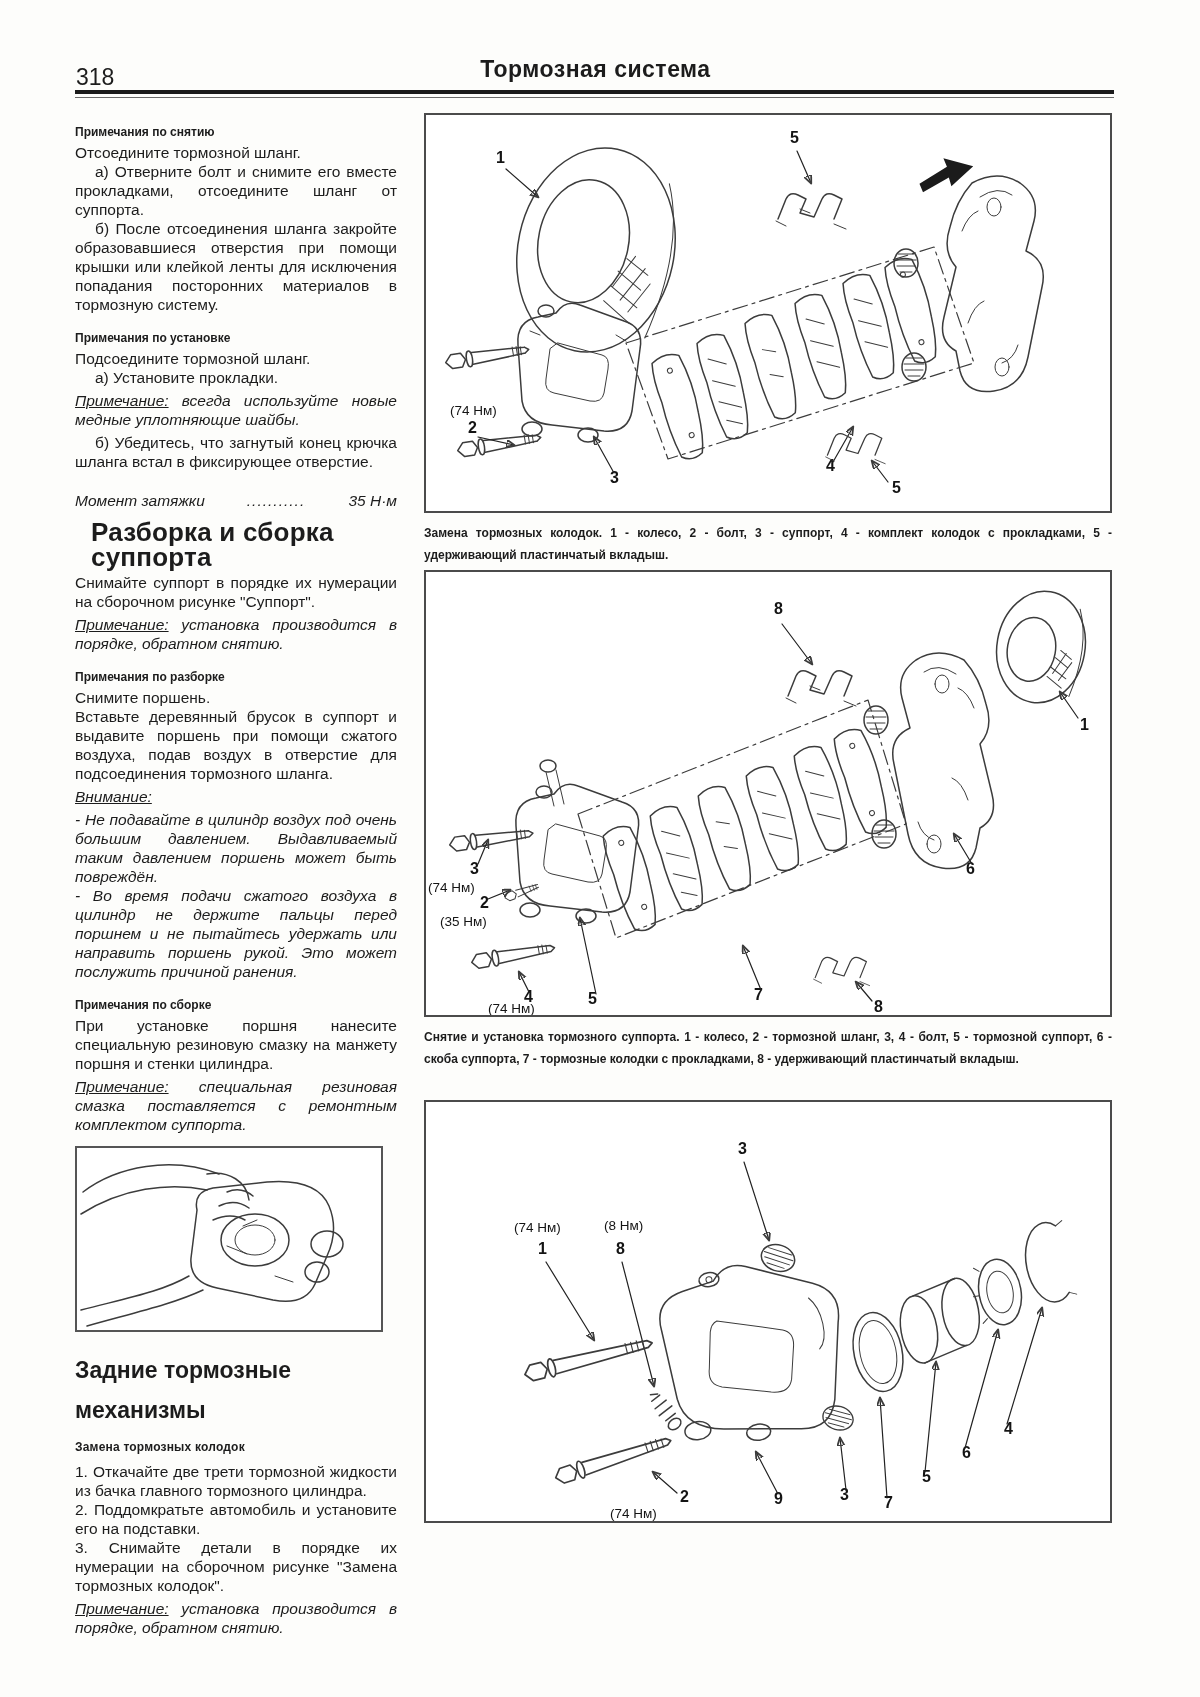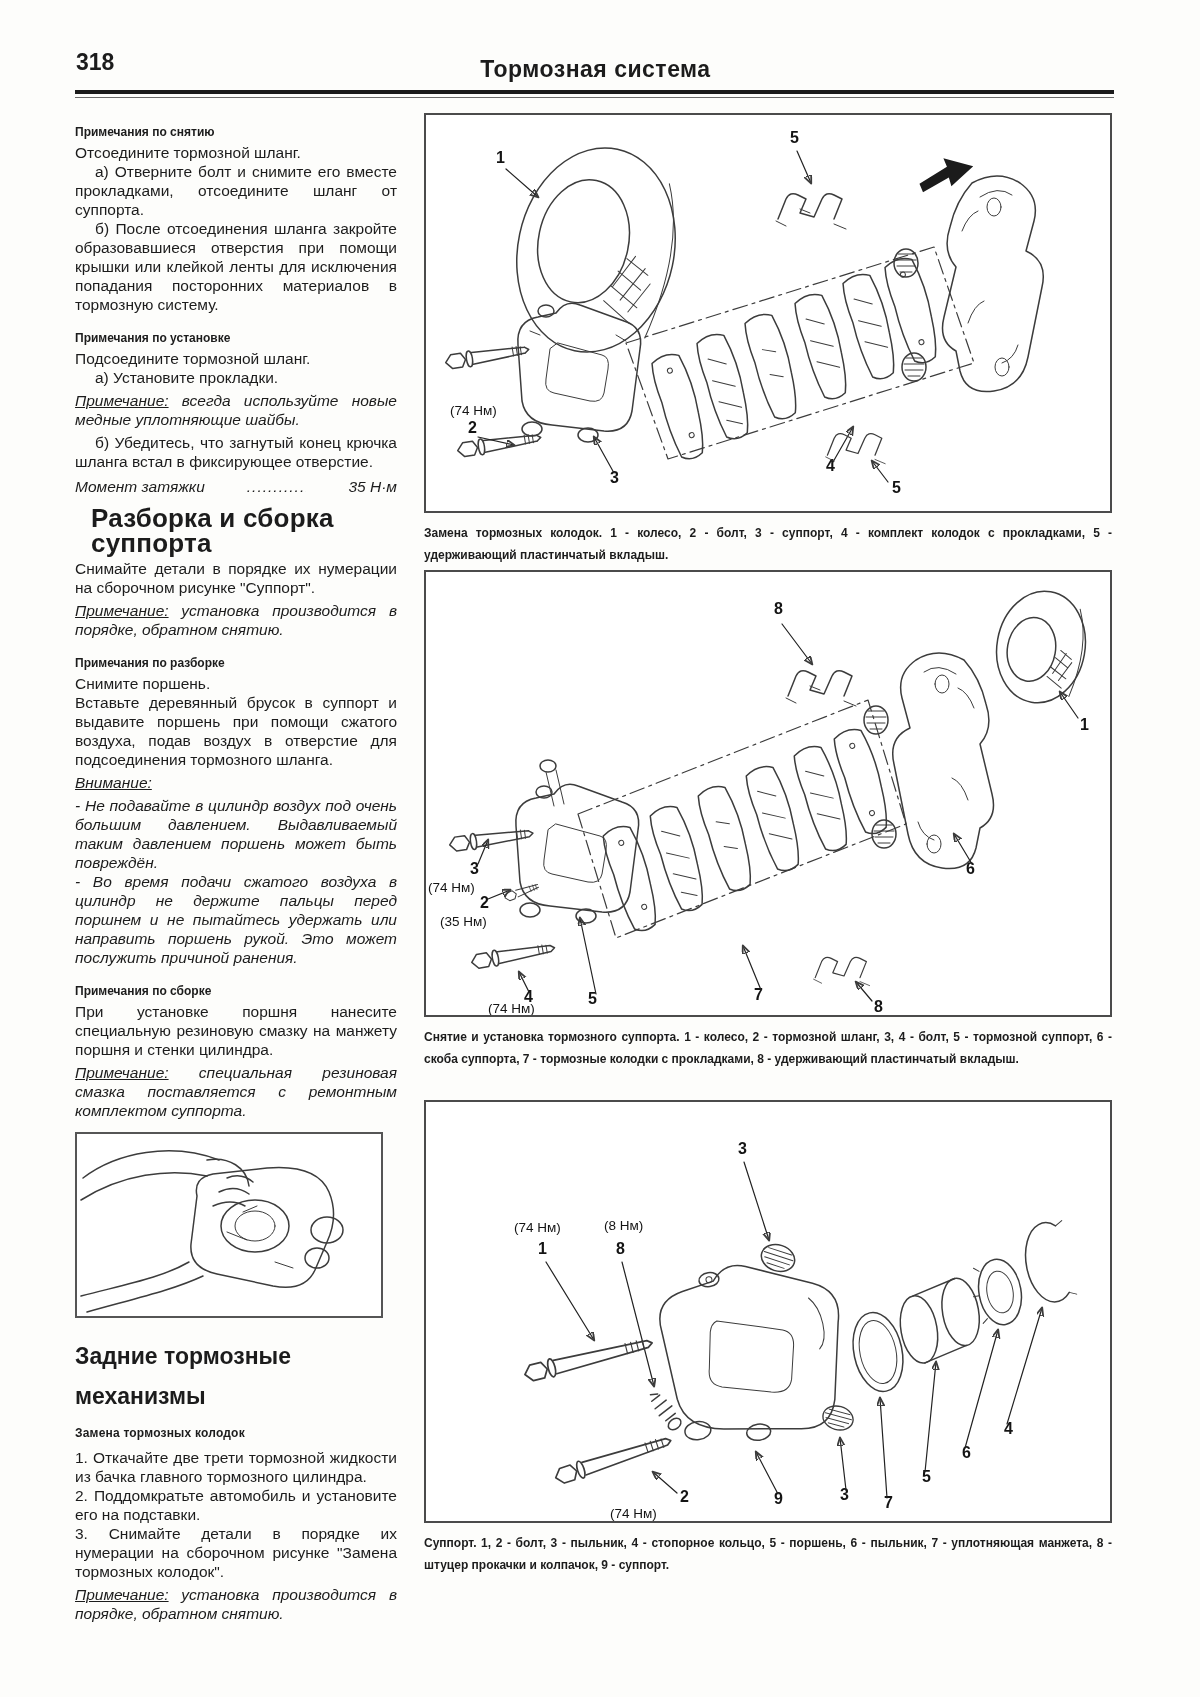--- a/index.html
+++ b/index.html
@@ -1,34 +1,34 @@
 <!DOCTYPE html>
 <html lang="ru"><head>
 <meta charset="utf-8">
 <style>
   html,body{margin:0;padding:0;background:#d8d8d8;}
   .page{position:relative;width:1200px;height:1697px;margin:0 auto;background:#fdfdfb;
         font-family:"Liberation Sans",sans-serif;color:#1c1c1c;overflow:hidden;}
   
-  .pagenum{position:absolute;left:76px;top:49px;font-size:23px;font-weight:700;}
+  .pagenum{position:absolute;left:76px;top:64px;font-size:23px;font-weight:400;}
   .ptitle{position:absolute;left:75px;right:84px;top:56px;text-align:center;font-size:23px;font-weight:700;letter-spacing:.5px;}
   .rule-a{position:absolute;left:75px;right:86px;top:90px;height:4px;background:#1b1b1b;}
   .rule-b{position:absolute;left:75px;right:86px;top:97px;height:1px;background:#6a6a6a;}
   
   .col{position:absolute;left:75px;top:108px;width:322px;font-size:15.5px;line-height:19px;text-align:justify;}
   .col p{margin:0;}
   .col h3{font-size:12px;line-height:20px;margin:14px 0 1px;text-align:left;}
   .col h2{font-size:26px;line-height:25px;margin:10px 16px 3px;text-align:left;letter-spacing:.2px;}
   .col h1.big{font-size:23px;line-height:40px;margin:18px 0 6px;text-align:left;max-width:300px;}
   .col h2.mid{font-size:12px;line-height:23px;margin:2px 0 3px;}
   p.item{text-indent:20px;}
   .note{font-style:italic;margin:4px 0 !important;}
   .nlbl{text-decoration:underline;}
   .warnitem{font-style:italic;}
-  .torque{font-style:italic;display:flex;margin:6px 0 2px !important;gap:42px;}
+  .torque{font-style:italic;display:flex;margin:20px 0 2px !important;gap:42px;}
   .torque .dots{flex:1;overflow:hidden;white-space:nowrap;letter-spacing:1px;}
   .torque .tval{white-space:nowrap;}
   .inlinefig{margin:12px 0 0;border:2px solid #555;background:#fff;width:304px;height:182px;}
   .inlinefig svg{display:block;width:100%;height:100%;}
   
   .fig{position:absolute;left:424px;width:688px;}
   #figblock1{top:113px;} #figblock2{top:570px;} #figblock3{top:1100px;}
   .box{border:2px solid #4b4b4b;background:#fff;}
   .box svg{display:block;}
   .caption{font-weight:700;font-size:12px;line-height:22px;text-align:justify;margin:9px 0 0;}
@@ -64,21 +64,21 @@
     <p class="item">а) Установите прокладки.</p>
     <p class="note"><span class="nlbl">Примечание:</span><span> всегда используйте новые медные уплотняющие шайбы.</span></p>
     <p class="item">б) Убедитесь, что загнутый конец крючка шланга встал в фиксирующее отверстие.</p>
     <p class="torque">
         <span>Момент затяжки</span>
         <span class="dots">......................................</span>
         <span class="tval">35 Н·м</span>
       </p>
 
     <h2>Разборка и сборка суппорта</h2>
-    <p>Снимайте детали в порядке их нумерации на сборочном рисунке "Суппорт".</p>
+    <p>Снимайте суппорт в порядке их нумерации на сборочном рисунке "Суппорт".</p>
     <p class="note"><span class="nlbl">Примечание:</span><span> установка производится в порядке, обратном снятию.</span></p>
 
     <h3>Примечания по разборке</h3>
     <p>Снимите поршень.</p>
     <p>Вставьте деревянный брусок в суппорт и выдавите поршень при помощи сжатого воздуха, подав воздух в отверстие для подсоединения тормозного шланга.</p>
     <p class="note"><span class="nlbl">Внимание:</span></p>
     <p class="warnitem">- Не подавайте в цилиндр воздух под очень большим давлением. Выдавливаемый таким давлением поршень может быть повреждён.</p>
     <p class="warnitem">- Во время подачи сжатого воздуха в цилиндр не держите пальцы перед поршнем и не пытайтесь удержать или направить поршень рукой. Это может послужить причиной ранения.</p>
 
     <h3>Примечания по сборке</h3>
@@ -443,16 +443,15 @@
           <polygon points="-56,-5 -50,-12 -40,-12 -36,-5 -40,2 -50,2"></polygon>
           <ellipse cx="-32" cy="-5" rx="3" ry="8"></ellipse>
           <path d="M-29,-11 L50,-8 M-29,1 L50,-2 M50,-8 L54,-5 L50,-2"></path>
           <path class="thin" d="M36,-10 v9 M41,-10 v9 M46,-9 v8 M31,-10 v9"></path>
         </g>
         <text class="callout" x="254" y="400">2</text>
         <path class="lead" d="M251,391 L227,370" marker-end="url(#ah3)"></path>
         <text class="tq" x="184" y="416">(74 Нм)</text>
       </svg>
     </div>
-    <p class="caption">Суппорт. 1, 2 - болт, 3 - пыльник, 4 - стопорное кольцо, 5 - поршень, 6 - пыльник, 7 - уплотняющая манжета, 8 - штуцер прокачки и колпачок, 9 - суппорт.</p>
   </section>
 
 </div>
 
 </body></html>

